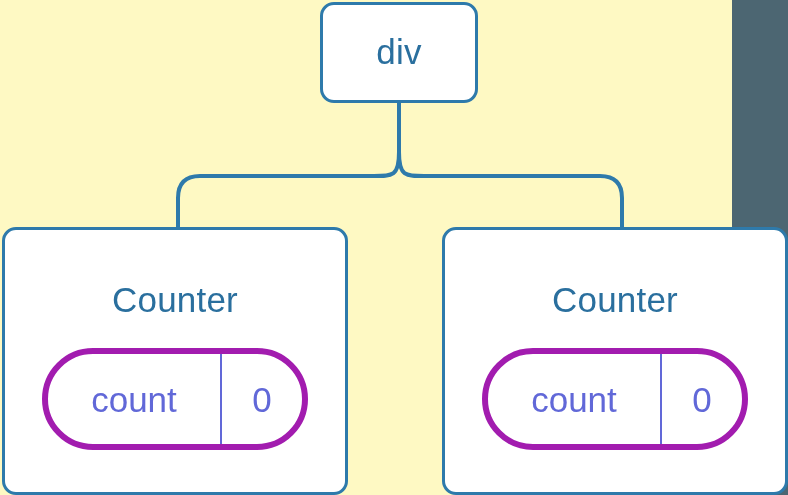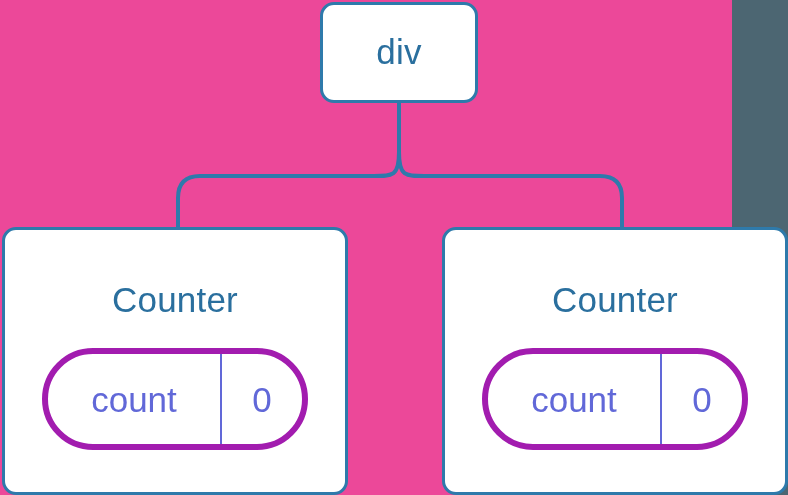--- a/index.html
+++ b/index.html
@@ -14,21 +14,21 @@
     overflow: hidden;
     font-family: "Liberation Sans", sans-serif;
     -webkit-font-smoothing: antialiased;
   }
 
   #stage {
     position: absolute;
     inset: 0;
     width: 732px;
     height: 495px;
-    background: #ec4899;
+    background: #fef9c3;
   }
 
   
   #connectors {
     position: absolute;
     left: 0;
     top: 0;
     width: 788px;
     height: 495px;
     overflow: visible;

